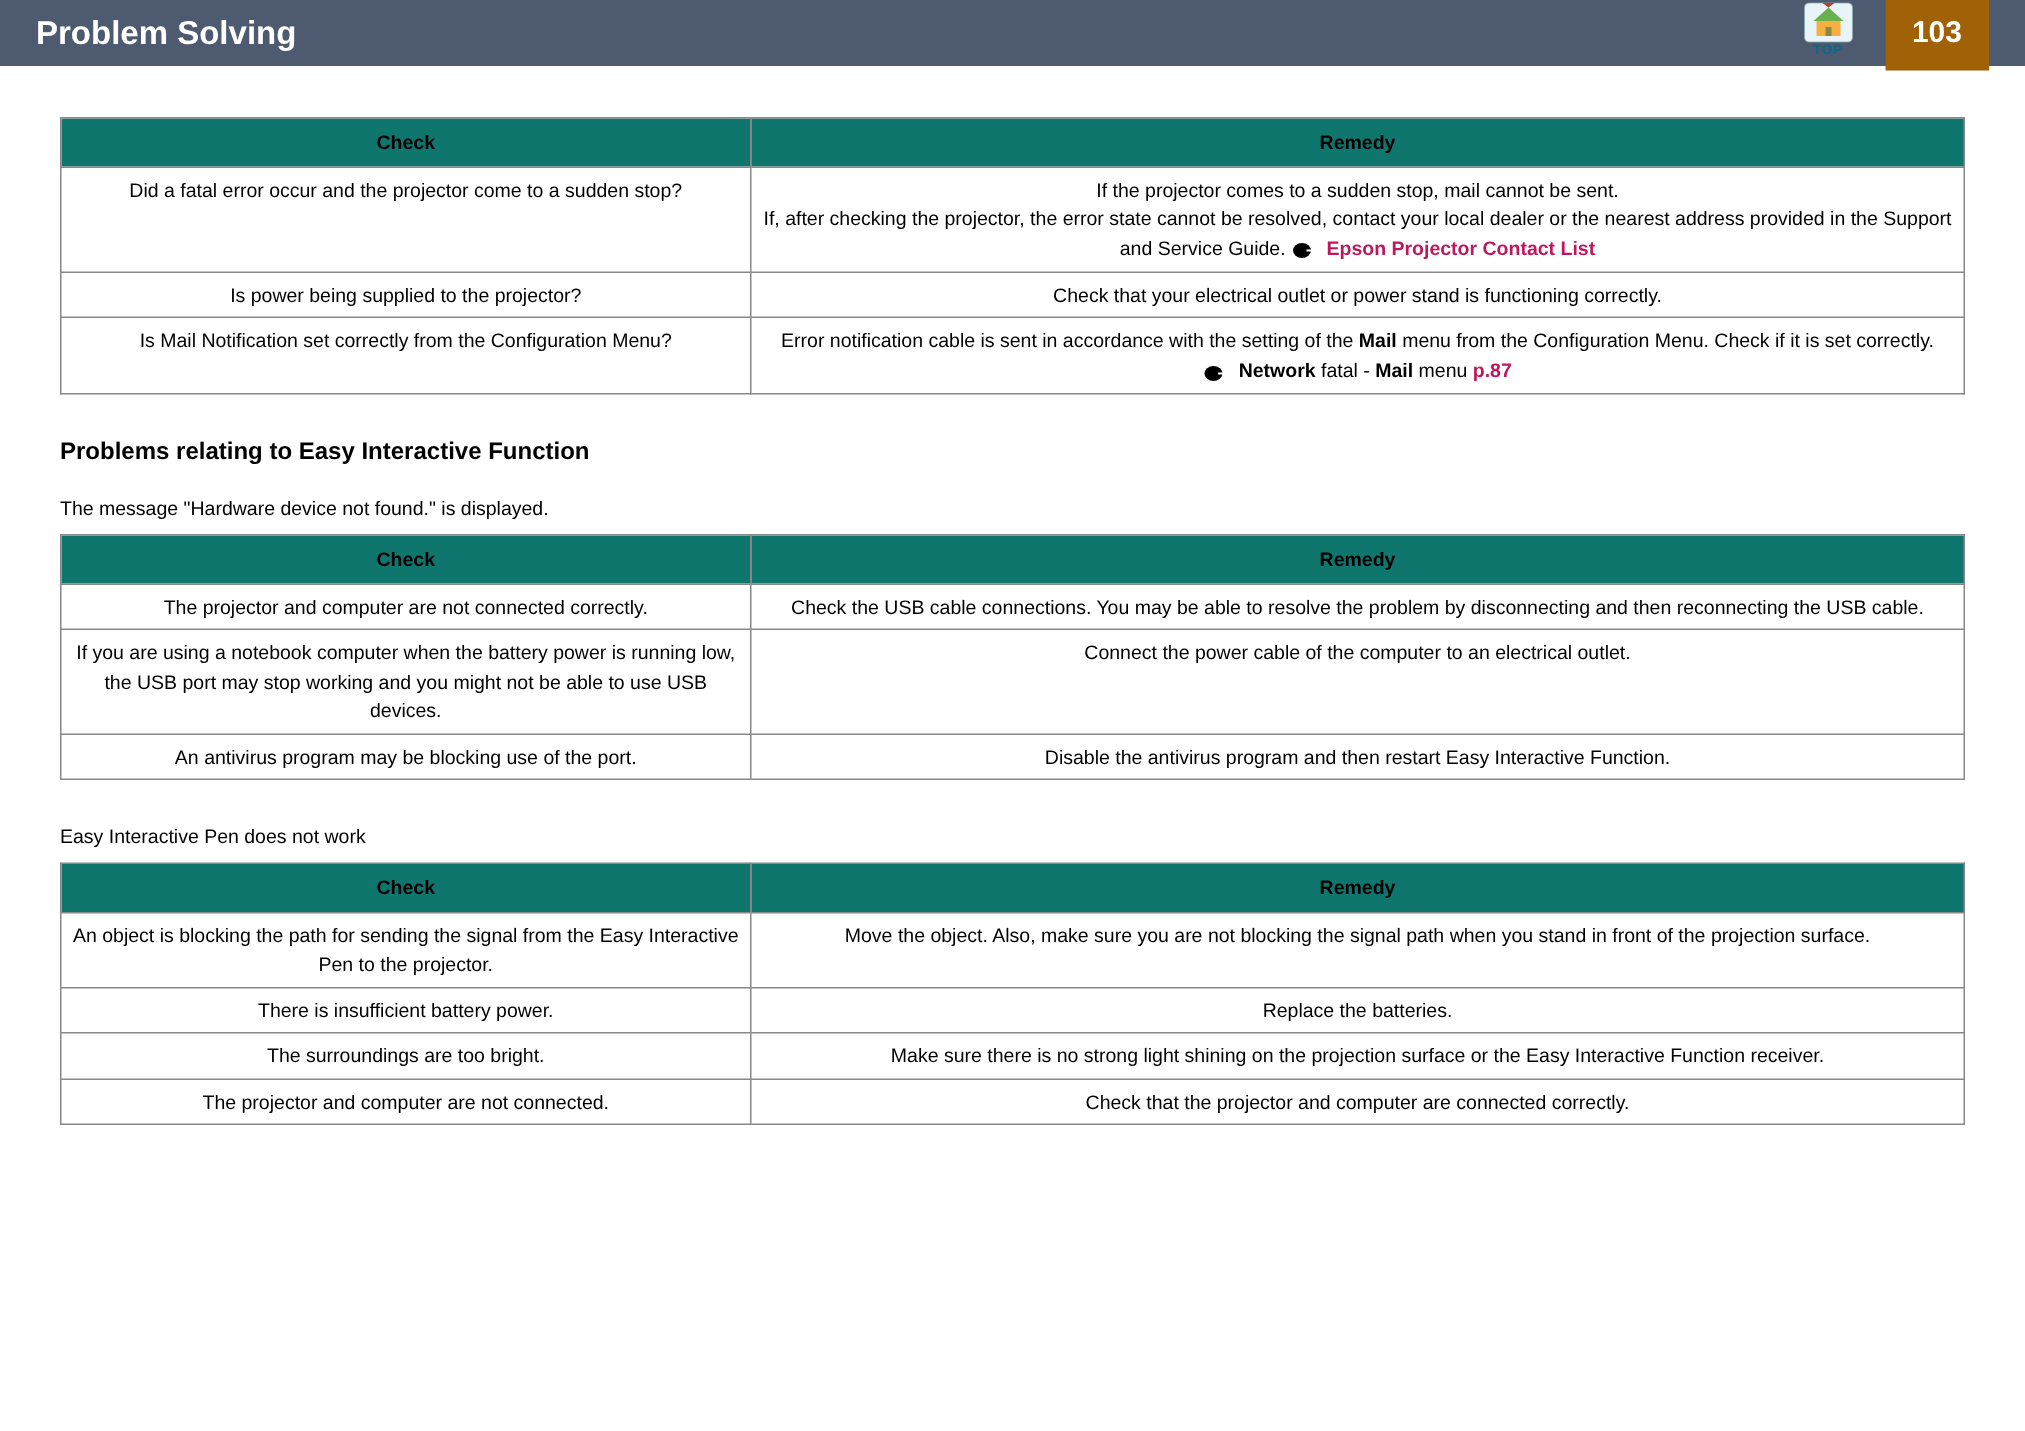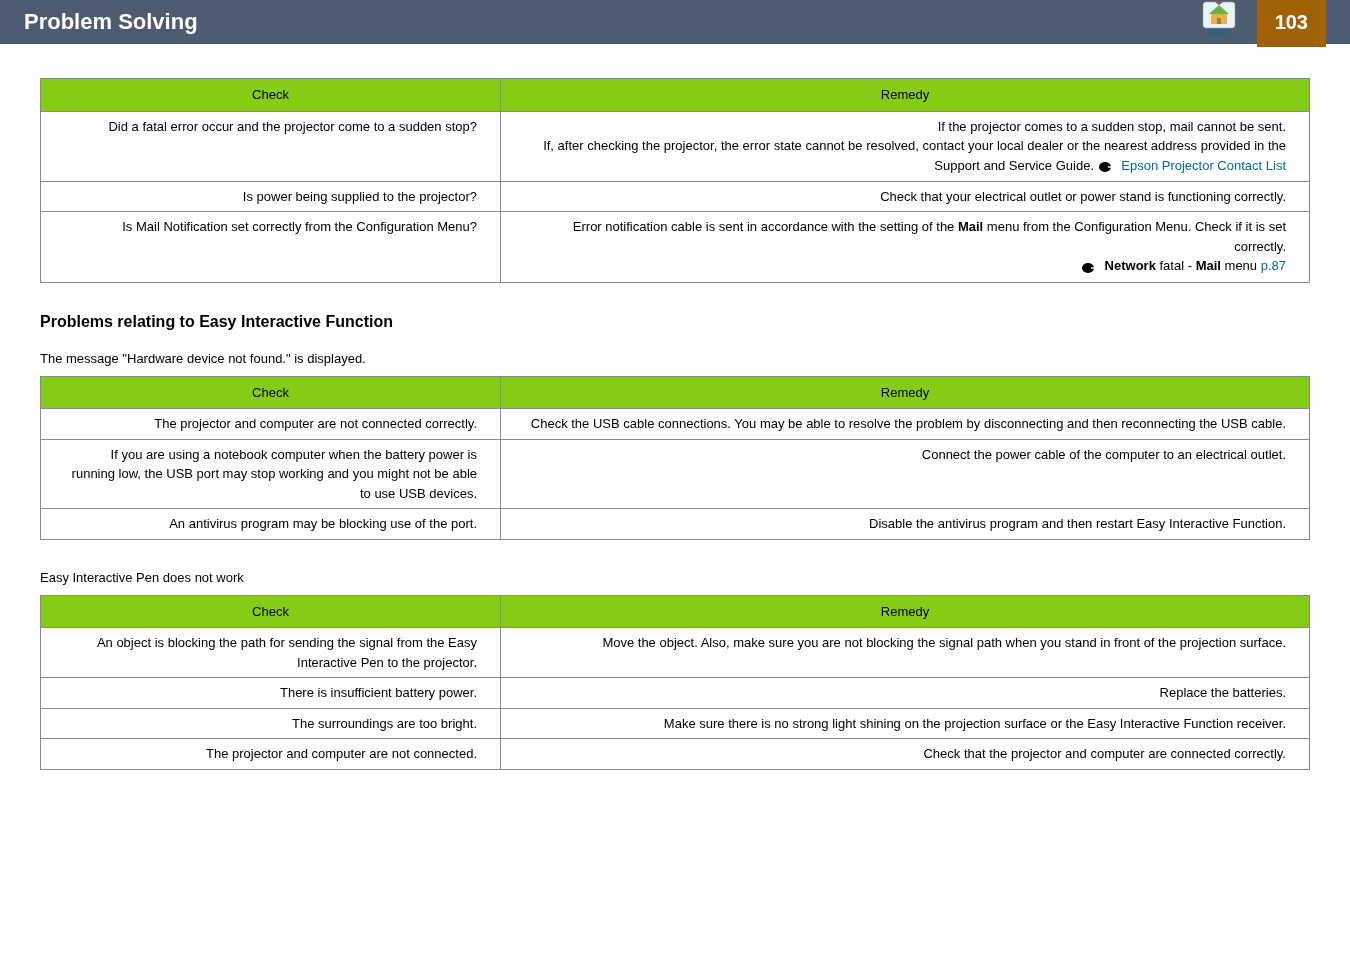--- a/index.html
+++ b/index.html
@@ -63,44 +63,44 @@
   .content {
     padding: 34px 40px 20px 40px;
   }
   table.solv {
     width: 100%;
     border-collapse: collapse;
     margin-bottom: 30px;
   }
   table.solv th, table.solv td {
     border: 1px solid #888;
-    padding: 5px 23px;
+    padding: 5px 4px;
     vertical-align: top;
-    text-align: right;
+    text-align: center;
     line-height: 1.5;
   }
   table.solv th {
-    background: #84cc16;
-    font-weight: normal;
+    background: #0f766e;
+    font-weight: bold;
     text-align: center;
     padding: 6px 8px;
   }
   table.solv th.check { width: 460px; }
   .section-heading {
     font-size: 16px;
     font-weight: bold;
     margin: 24px 0 20px 0;
     color: #000;
   }
   .sub-heading {
     font-size: 13px;
     margin: 18px 0 10px 0;
     color: #000;
   }
-  .link { color: #0369a1; }
+  .link { color: #be185d; font-weight: bold; }
   .pointer-icon {
     display: inline-block;
     vertical-align: middle;
     margin-right: 2px;
   }
   .pointer-icon svg { vertical-align: -3px; }
   .bold { font-weight: bold; }
 </style>
 </head>
 <body>

